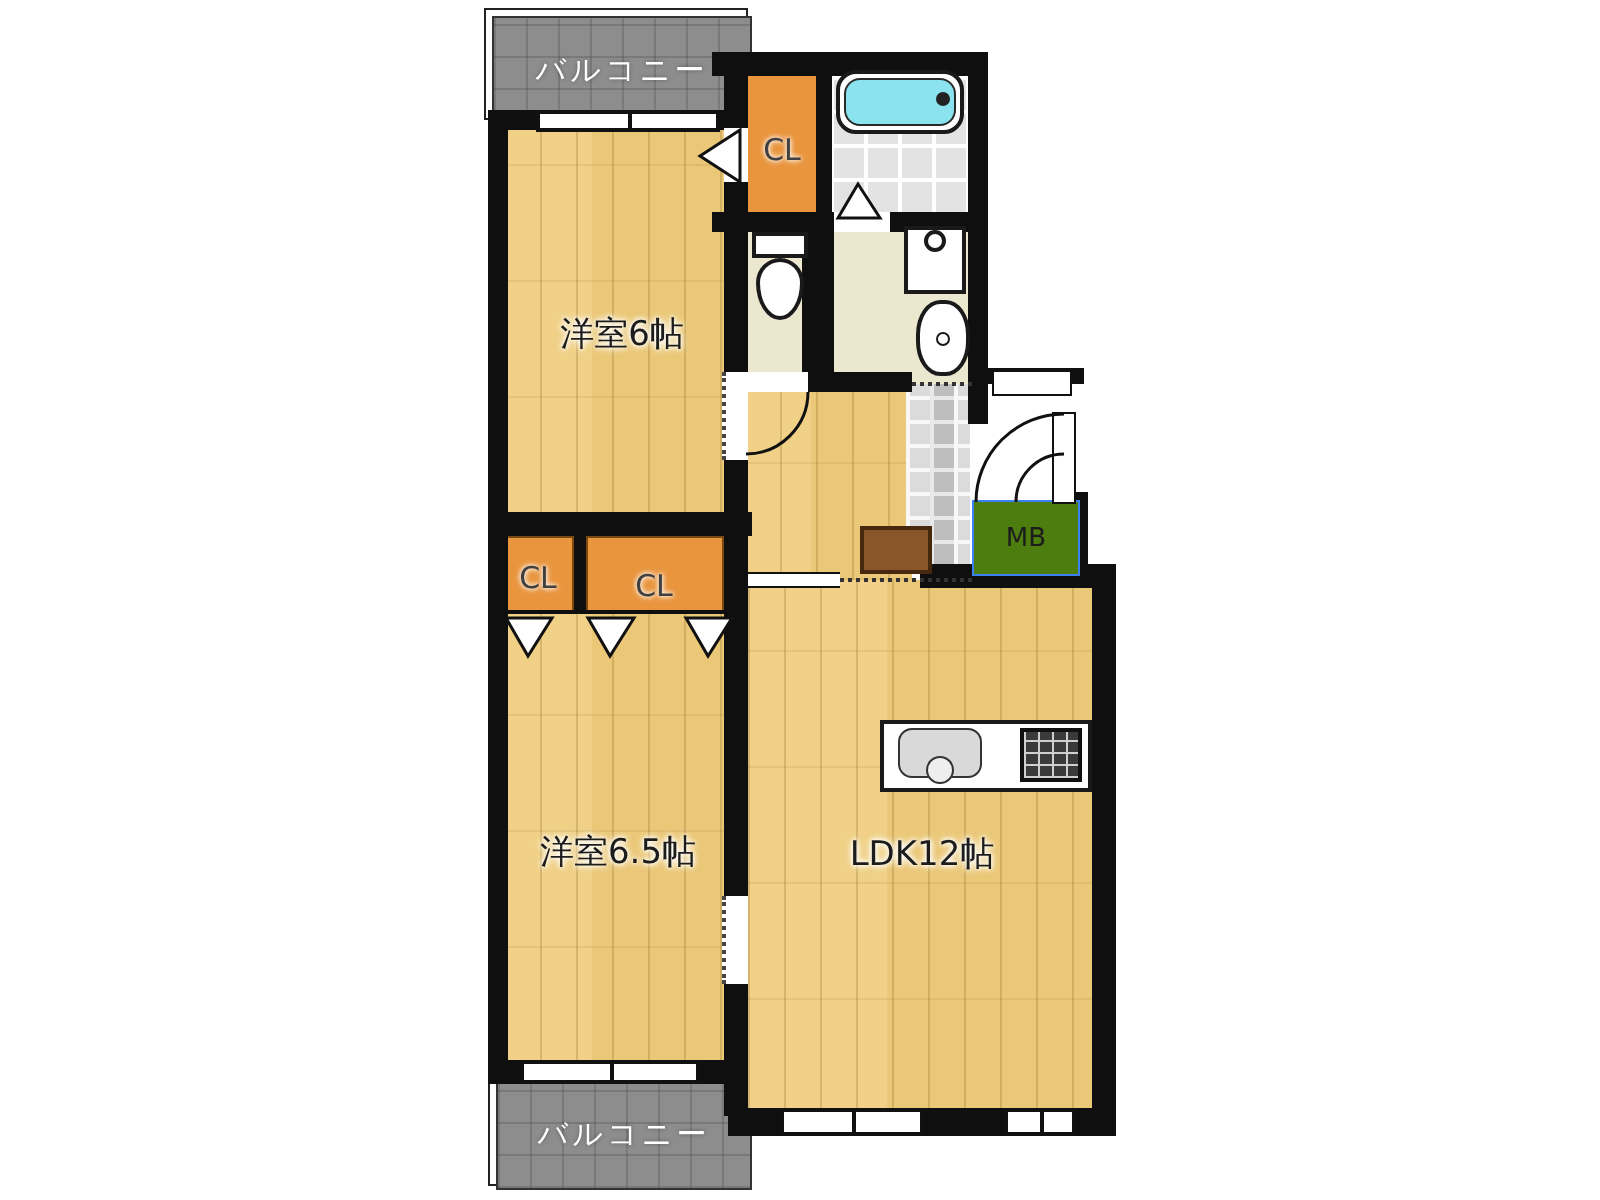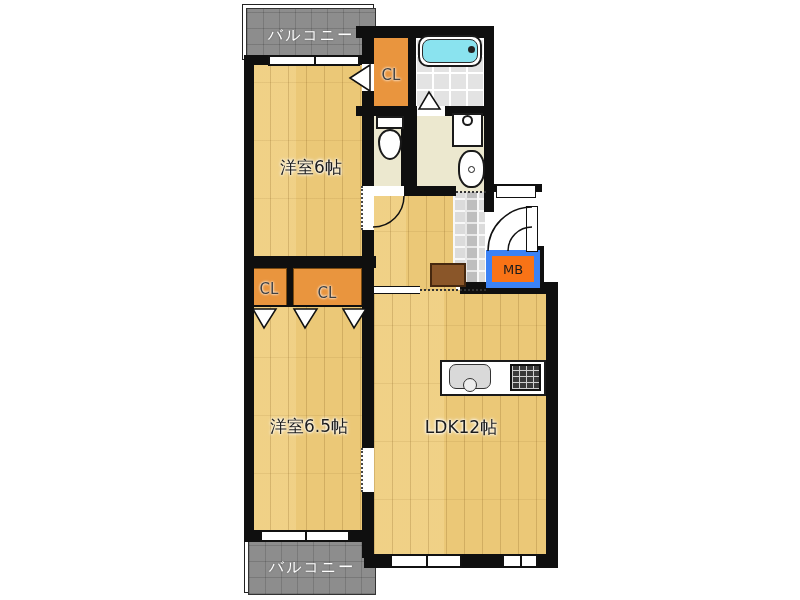--- a/index.html
+++ b/index.html
@@ -151,21 +151,21 @@
   <div class="fixture" style="left:440px;top:360px;width:106px;height:36px;z-index:40;"></div>
   <div style="left:449px;top:364px;width:42px;height:25px;border-radius:7px;background:#d9d9d9;border:1.5px solid #333;z-index:41;"></div>
   <div style="left:463px;top:378px;width:14px;height:14px;border-radius:50%;background:#eee;border:1.5px solid #333;z-index:42;"></div>
   <div style="left:510px;top:364px;width:31px;height:27px;border:2px solid #111;z-index:41;
        background-color:#3a3a3a;
        background-image:repeating-linear-gradient(0deg,#cfcfcf 0 1px,rgba(0,0,0,0) 1px 6px),repeating-linear-gradient(90deg,#cfcfcf 0 1px,rgba(0,0,0,0) 1px 7px);"></div>
 
   <div style="left:430px;top:263px;width:36px;height:24px;background:#8a5629;border:2px solid #46280f;z-index:40;"></div>
 
   <div style="left:526px;top:206px;width:12px;height:46px;background:#fff;border:1.5px solid #111;z-index:40;"></div>
-  <div style="left:486px;top:250px;width:54px;height:38px;background:#f97316;border:6px solid #3b82f6;z-index:39;display:flex;align-items:center;justify-content:center;">
+  <div style="left:486px;top:250px;width:54px;height:38px;background:#4d7c0f;border:1px solid #3b82f6;z-index:39;display:flex;align-items:center;justify-content:center;">
     <span style="position:static;font-size:13px;color:#1c1c1c;">MB</span>
   </div>
 
   <svg class="overlay" width="800" height="600" viewBox="0 0 800 600">
     <path d="M 404 196 A 31 31 0 0 1 373 227" fill="none" stroke="#111" stroke-width="1.5"></path>
     <path d="M 532 207 A 44 44 0 0 0 488 251" fill="none" stroke="#111" stroke-width="1.5"></path>
     <path d="M 532 227 A 24 24 0 0 0 508 251" fill="none" stroke="#111" stroke-width="1.5"></path>
     <polygon points="350,78 370,65 370,91" fill="#fff" stroke="#111" stroke-width="1.5"></polygon>
     <polygon points="429,92 419,109 440,109" fill="#fff" stroke="#111" stroke-width="1.5"></polygon>
     <polygon points="253,309 276,309 264,328" fill="#fff" stroke="#111" stroke-width="1.5"></polygon>

